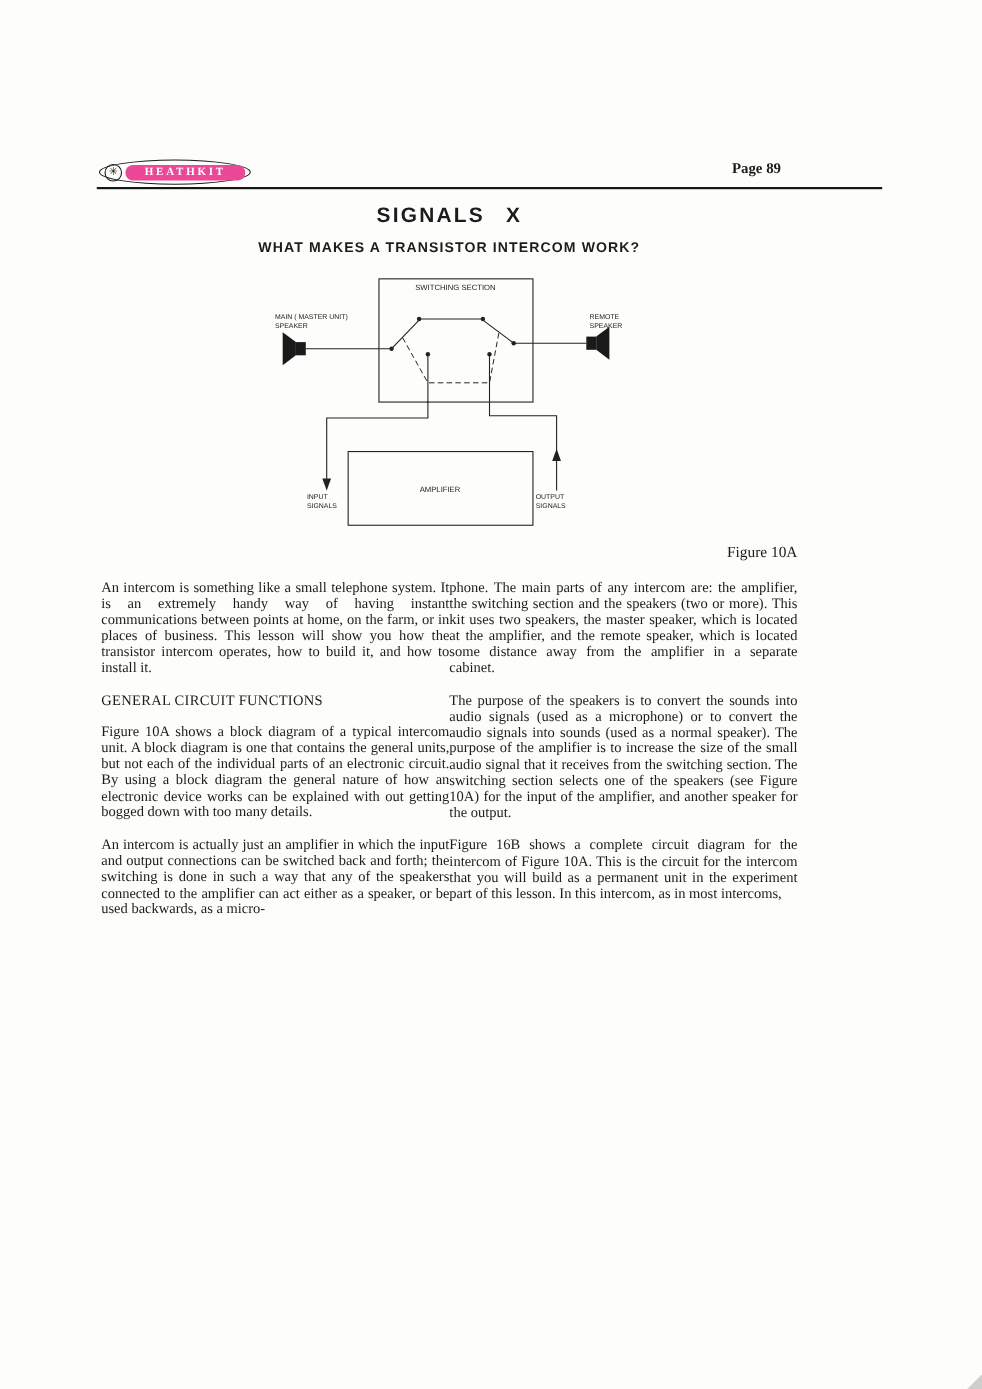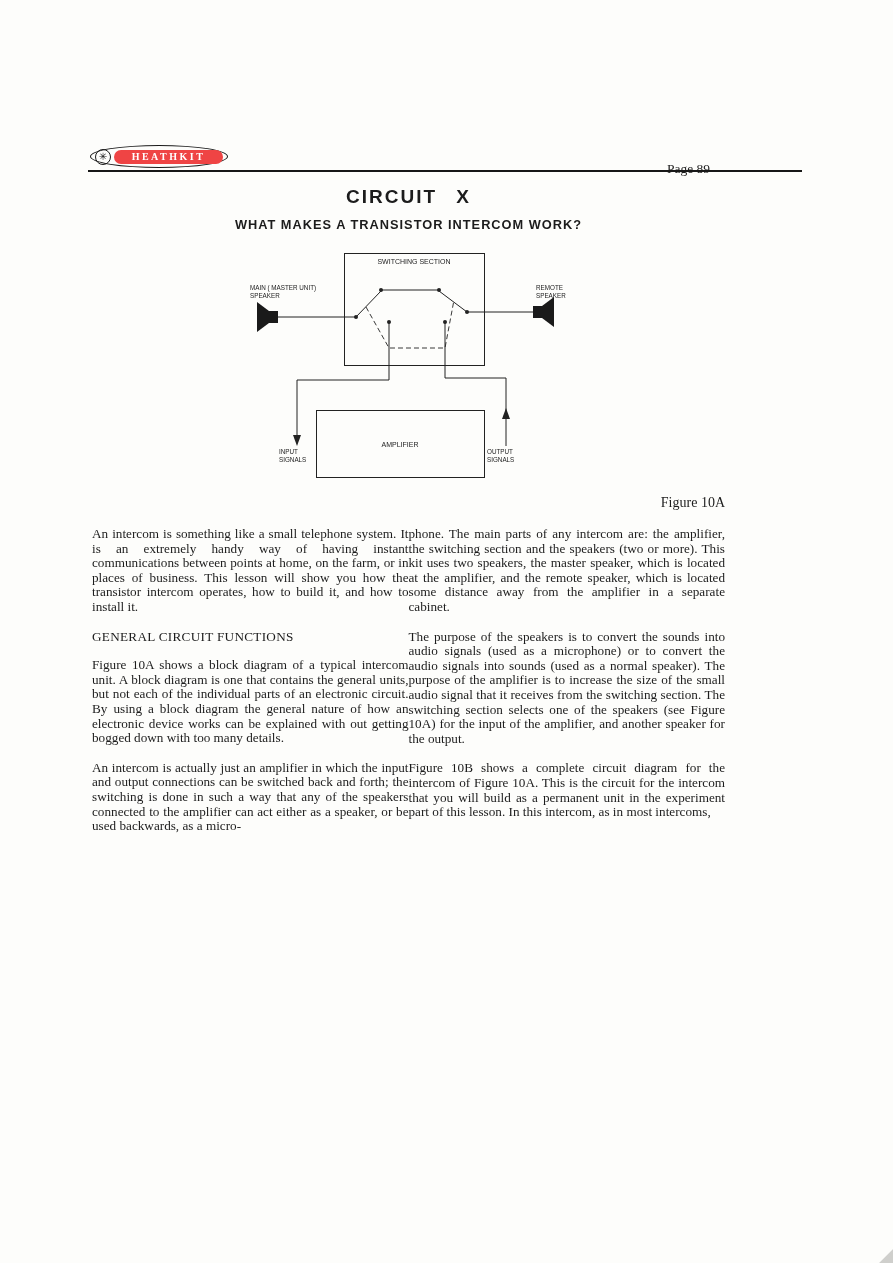--- a/index.html
+++ b/index.html
@@ -23,29 +23,30 @@
     background:#fdfdfb;
   }
   .logo-emblem {
     width:16px; height:16px; flex:0 0 16px;
     border:1.5px solid #1a1a1a; border-radius:50%;
     display:flex; align-items:center; justify-content:center;
     font-size:10px; line-height:1; color:#1a1a1a;
     font-family:"DejaVu Sans", sans-serif;
   }
   .logo-band {
-    flex:1; background:#ef4444; color:#fff;
+    flex:1; background:#ec4899; color:#fff;
     border-radius:9px; height:14px;
     display:flex; align-items:center; justify-content:center;
     font-family:"Liberation Serif", serif;
     font-size:10px; font-weight:bold; letter-spacing:2.5px;
   }
   .page-number {
-    position:absolute; right:92px; top:16px;
+    position:absolute; right:92px; top:0;
     font-size:13.5px;
+    font-weight:bold;
   }
   .header-rule {
     position:absolute; left:88px; top:170px;
     width:714px; height:2px; background:#171717; border:none;
   }
   
   .title-wrap { position:absolute; left:92px; width:633px; text-align:center; font-family:"Liberation Sans", sans-serif; }
   .lesson-title { top:186px; font-size:19px; font-weight:bold; letter-spacing:2px; word-spacing:12px; }
   .lesson-subtitle { top:217px; font-size:12.8px; font-weight:bold; letter-spacing:1px; }
   
@@ -79,21 +80,21 @@
     <div class="logo-oval">
       <div class="logo-emblem">✳</div>
       <div class="logo-band">
         <span>HEATHKIT</span>
       </div>
     </div>
     <div class="page-number">Page 89</div>
   </div>
   <div class="header-rule"></div>
 
-  <div class="title-wrap lesson-title" style="position:absolute;">CIRCUIT X</div>
+  <div class="title-wrap lesson-title" style="position:absolute;">SIGNALS X</div>
   <div class="title-wrap lesson-subtitle" style="position:absolute;">WHAT MAKES A TRANSISTOR INTERCOM WORK?</div>
 
   <div class="figure-wrap">
     <svg width="320" height="232" viewBox="0 0 320 232">
 
       <rect x="95.5" y="3.5" width="140" height="112" fill="none" stroke="#222" stroke-width="1"></rect>
       <text x="165" y="14" text-anchor="middle" font-size="7">SWITCHING SECTION</text>
 
       <g>
         <polygon points="8,52 20,61 20,73 8,82" fill="#1a1a1a"></polygon>
@@ -147,18 +148,18 @@
   <div class="cols">
     <div class="col">
       <p>An intercom is something like a small telephone system. It is an extremely handy way of having instant communications between points at home, on the farm, or in places of business. This lesson will show you how the transistor intercom operates, how to build it, and how to install it.</p>
       <h3 class="sec-heading">GENERAL CIRCUIT FUNCTIONS</h3>
       <p>Figure 10A shows a block diagram of a typical intercom unit. A block diagram is one that contains the general units, but not each of the individual parts of an electronic circuit. By using a block diagram the general nature of how an electronic device works can be explained with out getting bogged down with too many details.</p>
       <p>An intercom is actually just an amplifier in which the input and output connections can be switched back and forth; the switching is done in such a way that any of the speakers connected to the amplifier can act either as a speaker, or be used backwards, as a micro-</p>
     </div>
     <div class="col">
       <p>phone. The main parts of any intercom are: the amplifier, the switching section and the speakers (two or more). This kit uses two speakers, the master speaker, which is located at the amplifier, and the remote speaker, which is located some distance away from the amplifier in a separate cabinet.</p>
       <p>The purpose of the speakers is to convert the sounds into audio signals (used as a microphone) or to convert the audio signals into sounds (used as a normal speaker). The purpose of the amplifier is to increase the size of the small audio signal that it receives from the switching section. The switching section selects one of the speakers (see Figure 10A) for the input of the amplifier, and another speaker for the output.</p>
-      <p>Figure 10B shows a complete circuit diagram for the intercom of Figure 10A. This is the circuit for the intercom that you will build as a permanent unit in the experiment part of this lesson. In this intercom, as in most intercoms,</p>
+      <p>Figure 16B shows a complete circuit diagram for the intercom of Figure 10A. This is the circuit for the intercom that you will build as a permanent unit in the experiment part of this lesson. In this intercom, as in most intercoms,</p>
     </div>
   </div>
 
   <div class="scan-corner"></div>
 </div>
 
 </body></html>

